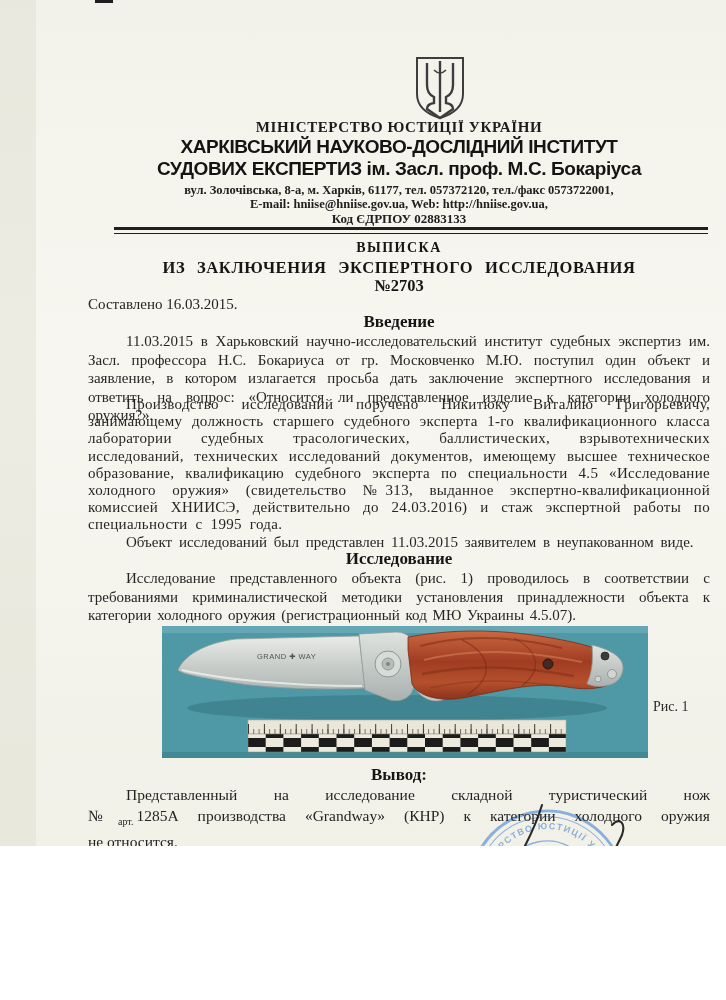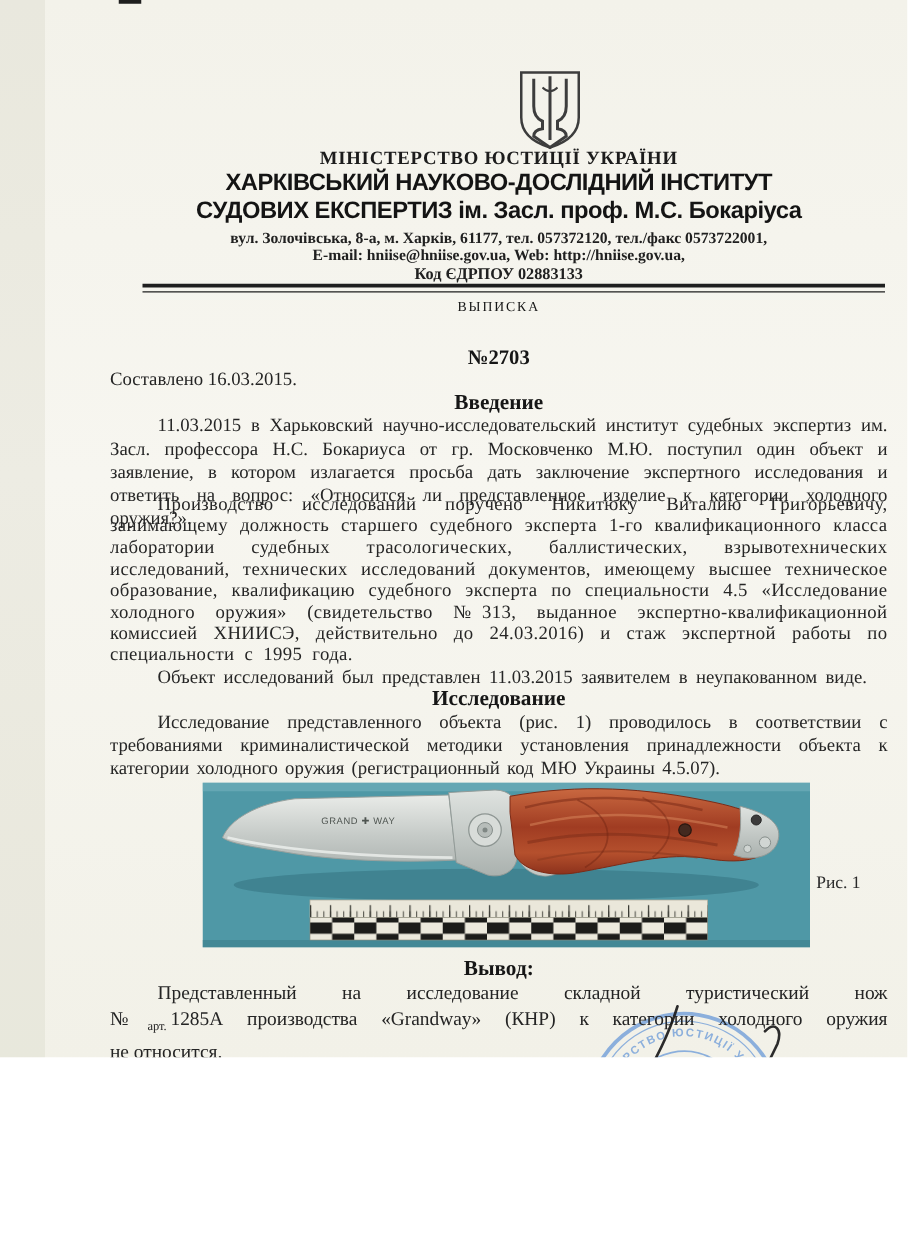--- a/index.html
+++ b/index.html
@@ -11,21 +11,21 @@
   .abs { position:absolute; }
   .left-shade { left:0; top:0; width:36px; height:1000px; background:rgba(180,178,150,0.14); }
   .top-dash { left:95px; top:0; width:18px; height:3px; background:#1e1e1e; }
   .col { left:88px; width:622px; }
   .center { text-align:center; }
   .ministry { font-size:15px; font-weight:bold; letter-spacing:0.6px; color:#1c1c1c; }
   .institute { font-size:19px; font-weight:bold; font-family:"Liberation Sans",sans-serif;
                letter-spacing:-0.4px; color:#141414; }
   .addr { font-size:12.5px; font-weight:bold; color:#202020; }
   .rule { border-top:3px solid #1f1f1f; border-bottom:1.5px solid #1f1f1f; height:2.5px; }
-  .t1 { font-size:11px; font-weight:normal; letter-spacing:1.5px; color:#161616; }
+  .t1 { font-size:14px; font-weight:bold; letter-spacing:1.5px; color:#161616; }
   .t2 { font-size:16.5px; font-weight:bold; letter-spacing:0.6px; word-spacing:7px; color:#161616; }
   .t3 { font-size:16.5px; font-weight:bold; color:#161616; }
   .date-note { font-size:15px; }
   .sec-h { font-size:17px; font-weight:bold; text-align:center; color:#161616; }
   .para { font-size:15px; text-align:justify; text-indent:38px; color:#262626; word-spacing:3px; }
   .p1 { line-height:18.5px; }
   .p2 { line-height:17.2px; word-spacing:4px; letter-spacing:0.3px; }
   .p3 { line-height:18px; }
   .pr { line-height:18.5px; word-spacing:2px; }
   .pc { font-size:15.5px; line-height:20.5px; color:#242424; position:relative; z-index:2; }
@@ -61,20 +61,21 @@
 
   <div class="abs col center ministry" style="top:119px;">МІНІСТЕРСТВО ЮСТИЦІЇ УКРАЇНИ</div>
   <div class="abs col center institute" style="top:136px;">ХАРКІВСЬКИЙ НАУКОВО-ДОСЛІДНИЙ ІНСТИТУТ</div>
   <div class="abs col center institute" style="top:158px;">СУДОВИХ ЕКСПЕРТИЗ ім. Засл. проф. М.С. Бокаріуса</div>
   <div class="abs col center addr" style="top:183px;">вул. Золочівська, 8-а, м. Харків, 61177, тел. 057372120, тел./факс 0573722001,</div>
   <div class="abs col center addr" style="top:197px;">E-mail: hniise@hniise.gov.ua, Web: http://hniise.gov.ua,</div>
   <div class="abs col center addr" style="top:211px; font-size:13px;">Код ЄДРПОУ 02883133</div>
   <div class="abs rule" style="left:114px; top:227px; width:594px;"></div>
 
   <div class="abs col center t1" style="top:240px;">ВЫПИСКА</div>
+  <div class="abs col center t2" style="top:258px;">ИЗ  ЗАКЛЮЧЕНИЯ  ЭКСПЕРТНОГО  ИССЛЕДОВАНИЯ</div>
   <div class="abs col center t3" style="top:276px;">№2703</div>
   <div class="abs col date-note" style="top:296px;">Составлено 16.03.2015.</div>
 
   <div class="abs col sec-h" style="top:312px;">Введение</div>
   <div class="abs col para p1" style="top:332px;">11.03.2015 в Харьковский научно-исследовательский институт судебных экспертиз им. Засл. профессора Н.С. Бокариуса от гр. Московченко М.Ю. поступил один объект и заявление, в котором излагается просьба дать заключение экспертного исследования и ответить на вопрос: «Относится ли представленное изделие к категории холодного оружия?».</div>
   <div class="abs col para p2" style="top:396px;">Производство исследований поручено Никитюку Виталию Григорьевичу, занимающему должность старшего судебного эксперта 1-го квалификационного класса лаборатории судебных трасологических, баллистических, взрывотехнических исследований, технических исследований документов, имеющему высшее техническое образование, квалификацию судебного эксперта по специальности 4.5 «Исследование холодного оружия» (свидетельство №313, выданное экспертно-квалификационной комиссией ХНИИСЭ, действительно до 24.03.2016) и стаж экспертной работы по специальности с 1995 года.</div>
   <div class="abs col para p3" style="top:533px;">Объект исследований был представлен 11.03.2015 заявителем в неупакованном виде.</div>
 
   <div class="abs col sec-h" style="top:549px;">Исследование</div>
   <div class="abs col para pr" style="top:569px;">Исследование представленного объекта (рис. 1) проводилось в соответствии с требованиями криминалистической методики установления принадлежности объекта к категории холодного оружия (регистрационный код МЮ Украины 4.5.07).</div>

